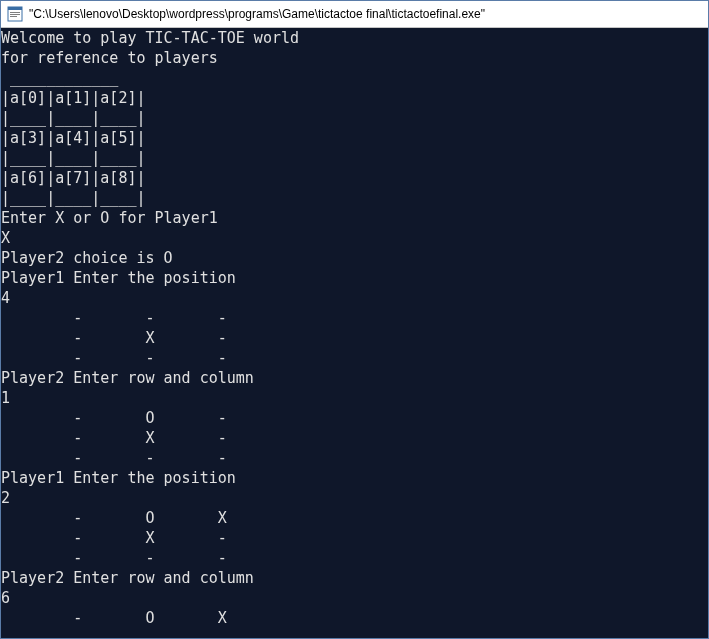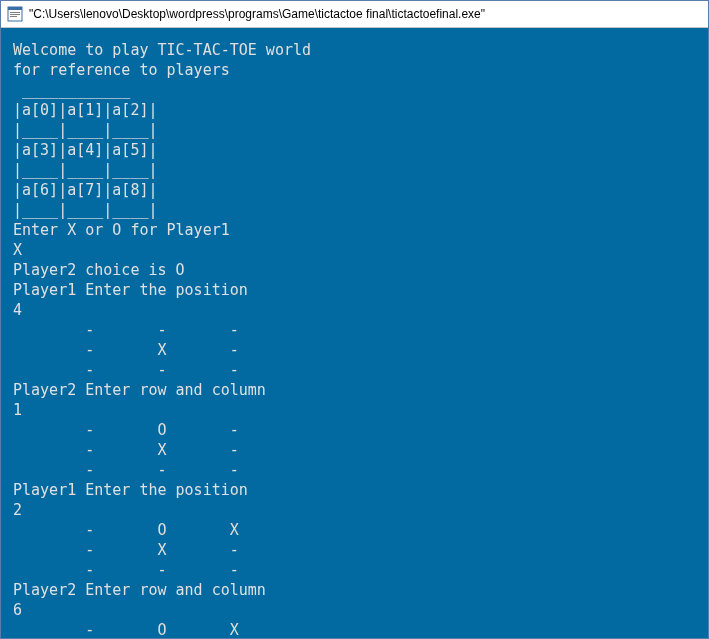--- a/index.html
+++ b/index.html
@@ -29,25 +29,25 @@
     align-items: center;
     justify-content: center;
   }
   .app-icon svg { display:block; }
   .titlebar-text {
     white-space: nowrap;
     overflow: hidden;
     text-overflow: ellipsis;
   }
   .console {
-    background: #0369a1;
+    background: #0f172a;
     color: #e0e0e0;
     width: 100%;
     height: calc(100% - 27px);
-    padding: 12px;
+    padding: 0;
     font-family: Consolas, "Lucida Console", monospace;
     font-size: 15px;
     line-height: 20px;
     white-space: pre;
     overflow: hidden;
   }
 </style>
 </head>
 <body>
 

